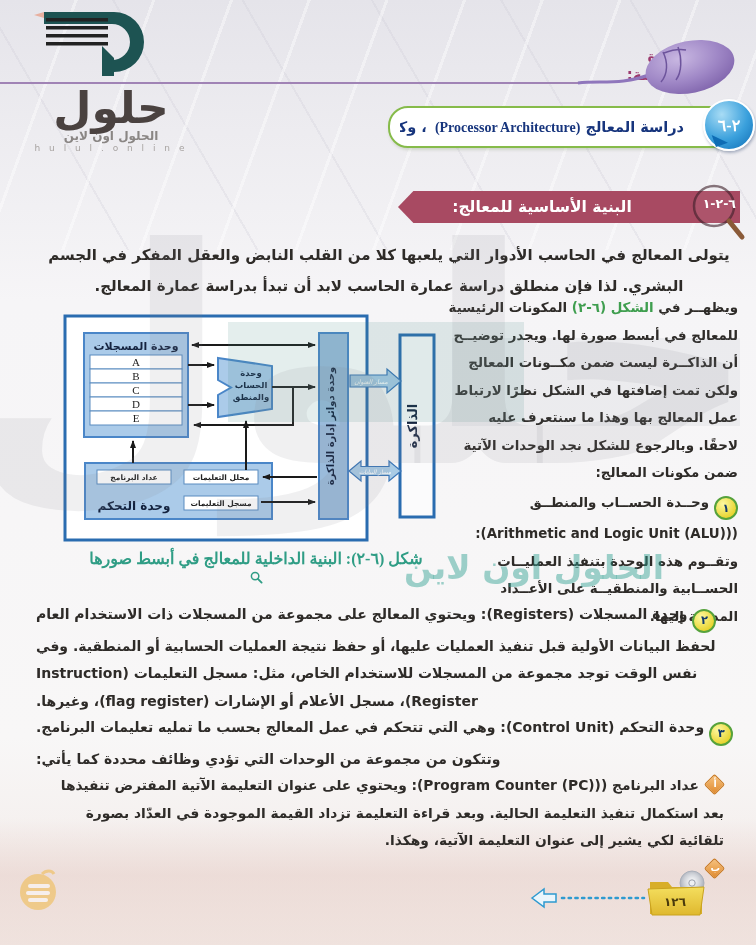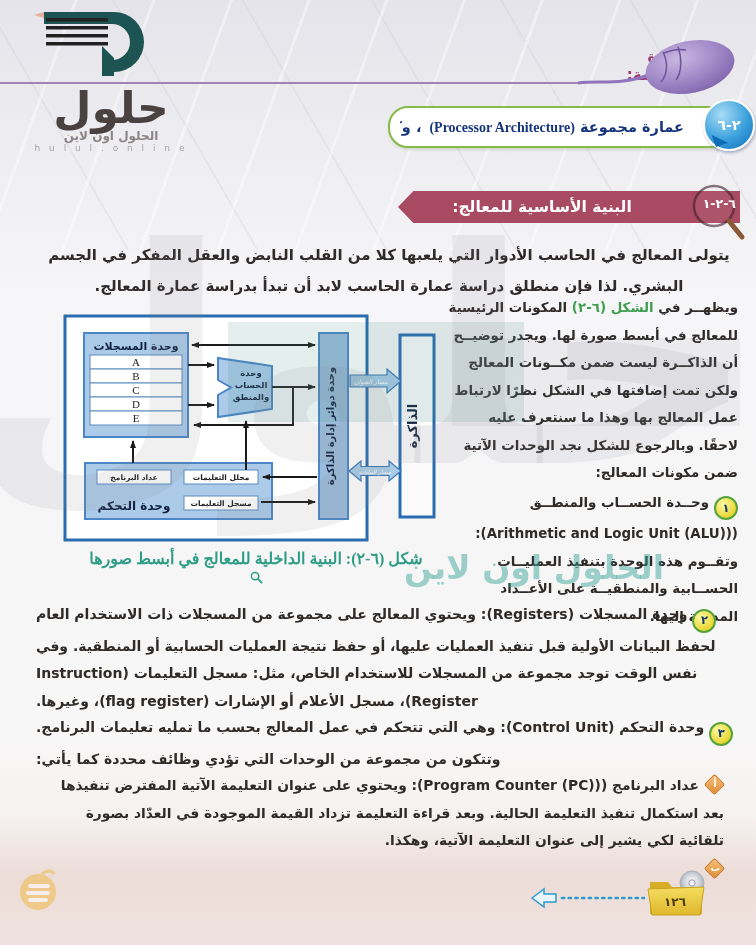--- a/index.html
+++ b/index.html
@@ -24,21 +24,21 @@
   .mouse{position:absolute;left:560px;top:30px;}
   
   .section-box{position:absolute;left:388px;top:106px;width:352px;height:38px;background:#fff;
     border:2.5px solid #86bb4a;border-radius:20px;box-shadow:1px 2px 3px rgba(120,140,90,.25);}
   .section-text{position:absolute;right:58px;left:10px;top:0;height:38px;line-height:38px;direction:rtl;
     text-align:right;color:#17357d;font-size:14.5px;font-weight:bold;white-space:nowrap;overflow:hidden;}
   .section-text .lat{font-family:"Liberation Serif",serif;font-weight:bold;font-size:14px;margin-left:8px;}
   .section-bubble{position:absolute;left:703px;top:99px;width:48px;height:48px;border-radius:50%;
     background:radial-gradient(circle at 35% 28%,#a8dcf5 0%,#3aa0dc 55%,#0e6cb4 100%);
     border:2px solid #fff;box-shadow:1px 2px 3px rgba(60,80,120,.4);
-    display:flex;align-items:center;justify-content:center;color:#fff;font-size:14px;font-weight:bold;}
+    display:flex;align-items:center;justify-content:center;color:#fff;font-size:16px;font-weight:bold;font-family:Liberation Serif, serif;}
   .section-bubble::after{content:"";position:absolute;left:2px;bottom:-7px;width:0;height:0;
     border:9px solid transparent;border-top-color:#0e6cb4;transform:rotate(25deg);}
   
   .banner{position:absolute;left:398px;top:191px;width:342px;height:32px;background:#a84a62;
     clip-path:polygon(0 50%,4.5% 0,100% 0,100% 100%,4.5% 100%);
     color:#fff;font-size:15.5px;font-weight:bold;line-height:32px;direction:rtl;text-align:center;
     padding-right:0;}
   .banner-inner{padding-left:10px;padding-right:64px;}
   .magnifier{position:absolute;left:688px;top:182px;pointer-events:none;}
   .banner-num{position:absolute;left:696px;top:196px;width:40px;text-align:right;color:#fff;
@@ -117,21 +117,21 @@
     </defs>
     <path d="M92,44 C60,56 40,50 18,53" fill="none" stroke="#8f76bc" stroke-width="3"></path>
     <ellipse cx="130" cy="37" rx="45" ry="26" fill="url(#mg)" transform="rotate(-12 130 37)"></ellipse>
     <path d="M103,22 C108,32 108,44 101,52" fill="none" stroke="#6d549c" stroke-width="1.5"></path>
     <path d="M118,17 C122,28 122,42 116,50" fill="none" stroke="#6d549c" stroke-width="1.5"></path>
     <path d="M104,23 C112,20 120,19 126,20" fill="none" stroke="#6d549c" stroke-width="1.5"></path>
   </svg>
 
   <div class="section-box">
     <div class="section-text">
-      <span>عمارة مجموعة </span><span class="lat">(Processor Architecture)</span><span>، وكيف يعمل؟</span>
+      <span>دراسة المعالج </span><span class="lat">(Processor Architecture)</span><span>، وكيف يعمل؟</span>
     </div>
   </div>
   <div class="section-bubble">٢-٦</div>
 
   <div class="banner">
     <div class="banner-inner">البنية الأساسية للمعالج:</div>
   </div>
   <svg class="magnifier" width="62" height="62" viewBox="0 0 62 62">
     <circle cx="26" cy="24" r="20" fill="rgba(255,255,255,0.06)" stroke="rgba(60,30,40,0.6)" stroke-width="2.5"></circle>
     <line x1="41" y1="39" x2="54" y2="55" stroke="#8a5a38" stroke-width="5" stroke-linecap="round"></line>

